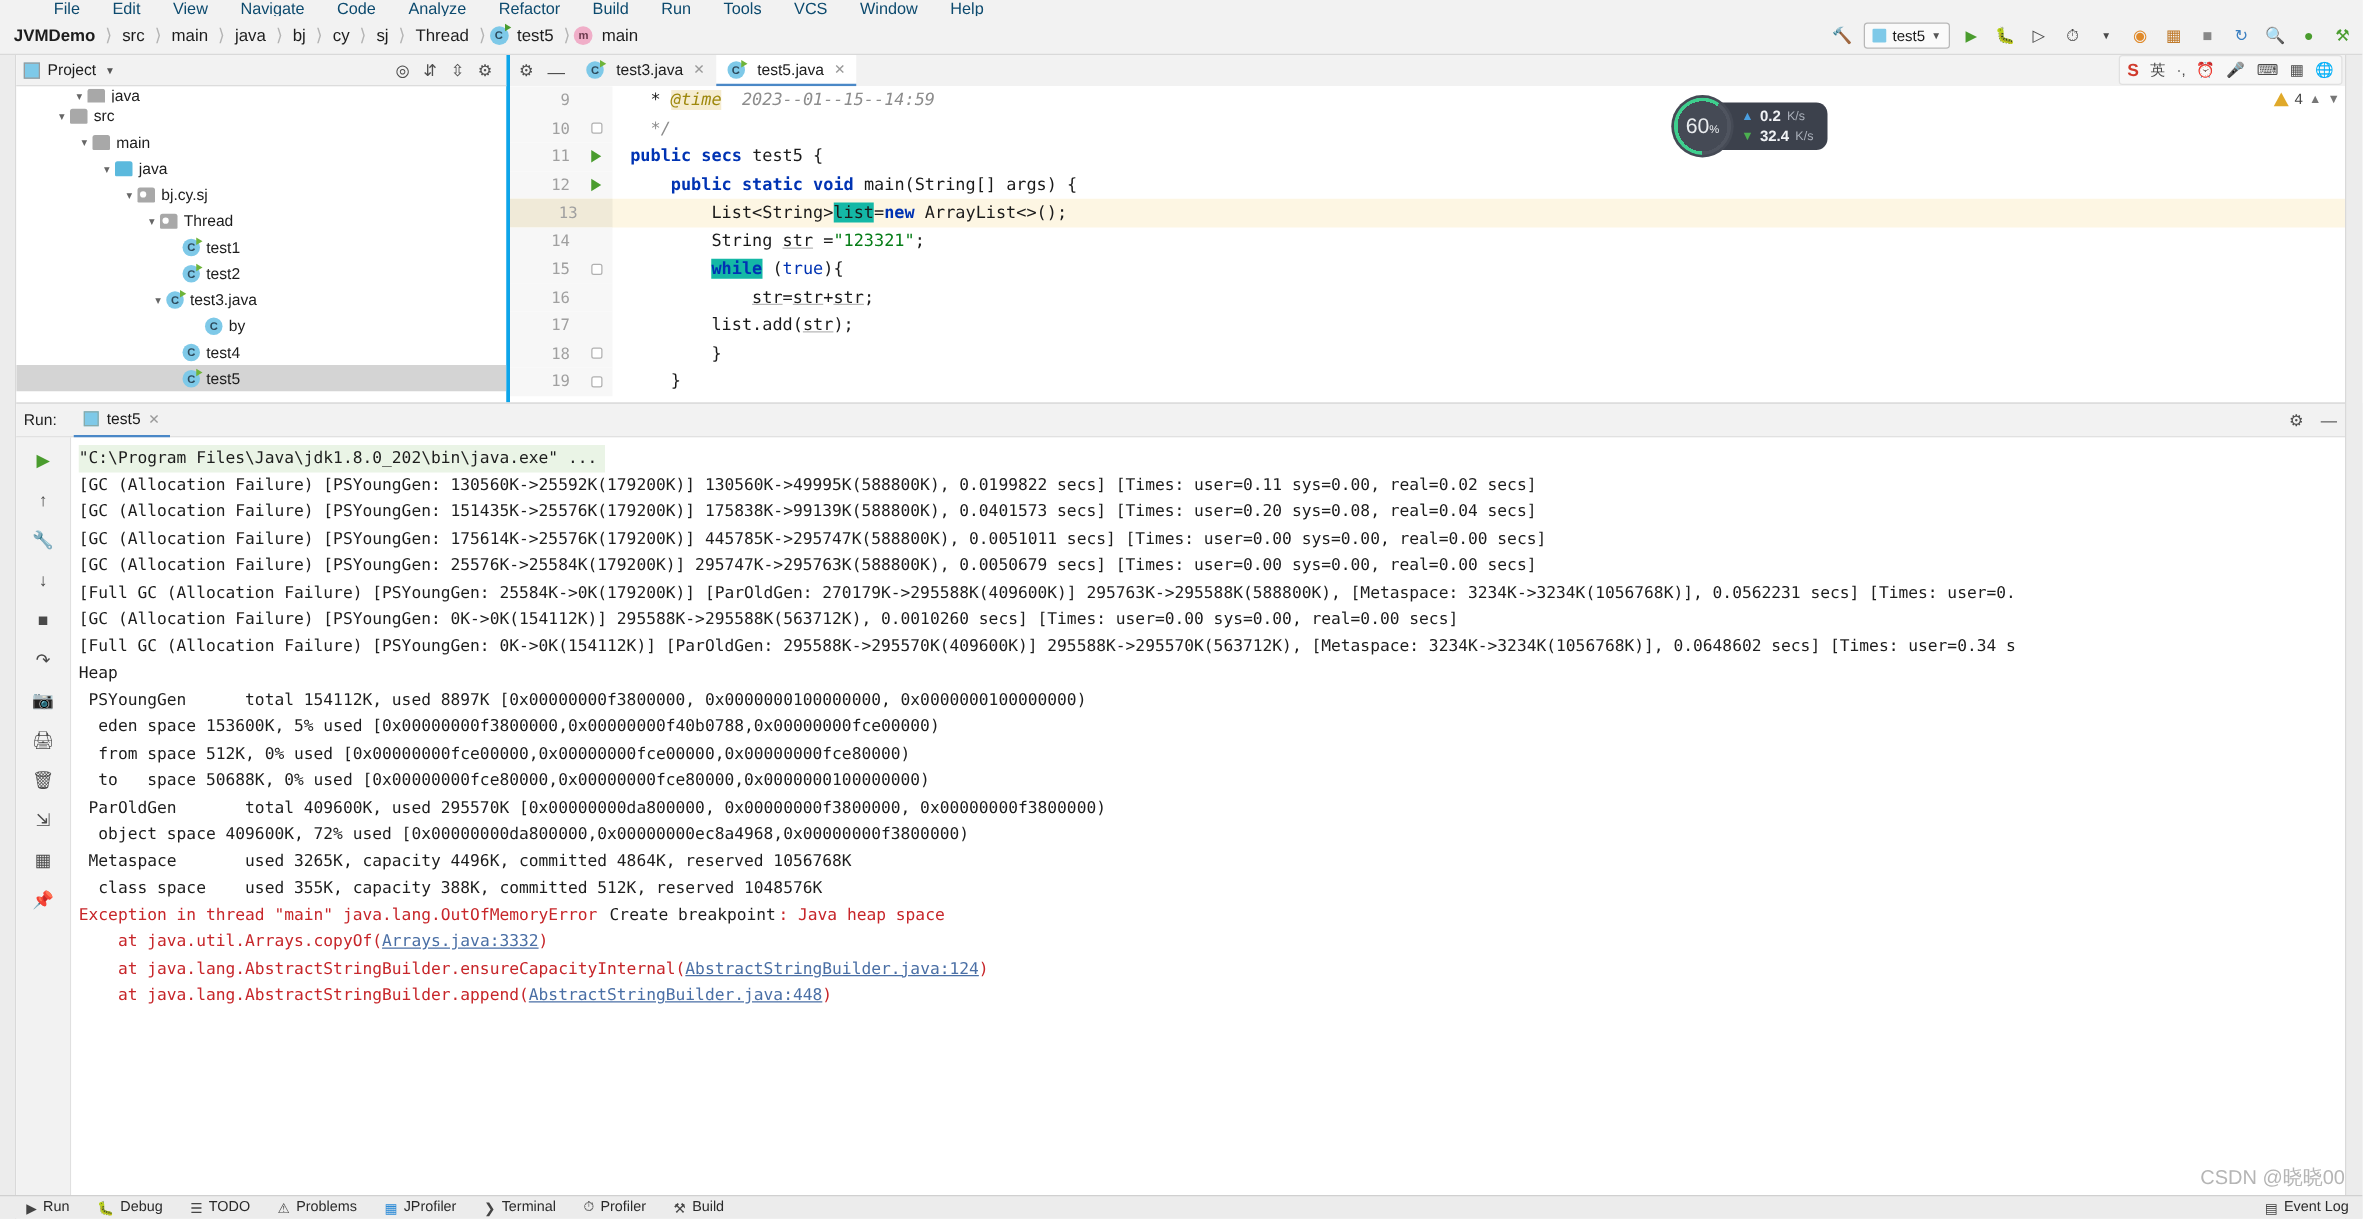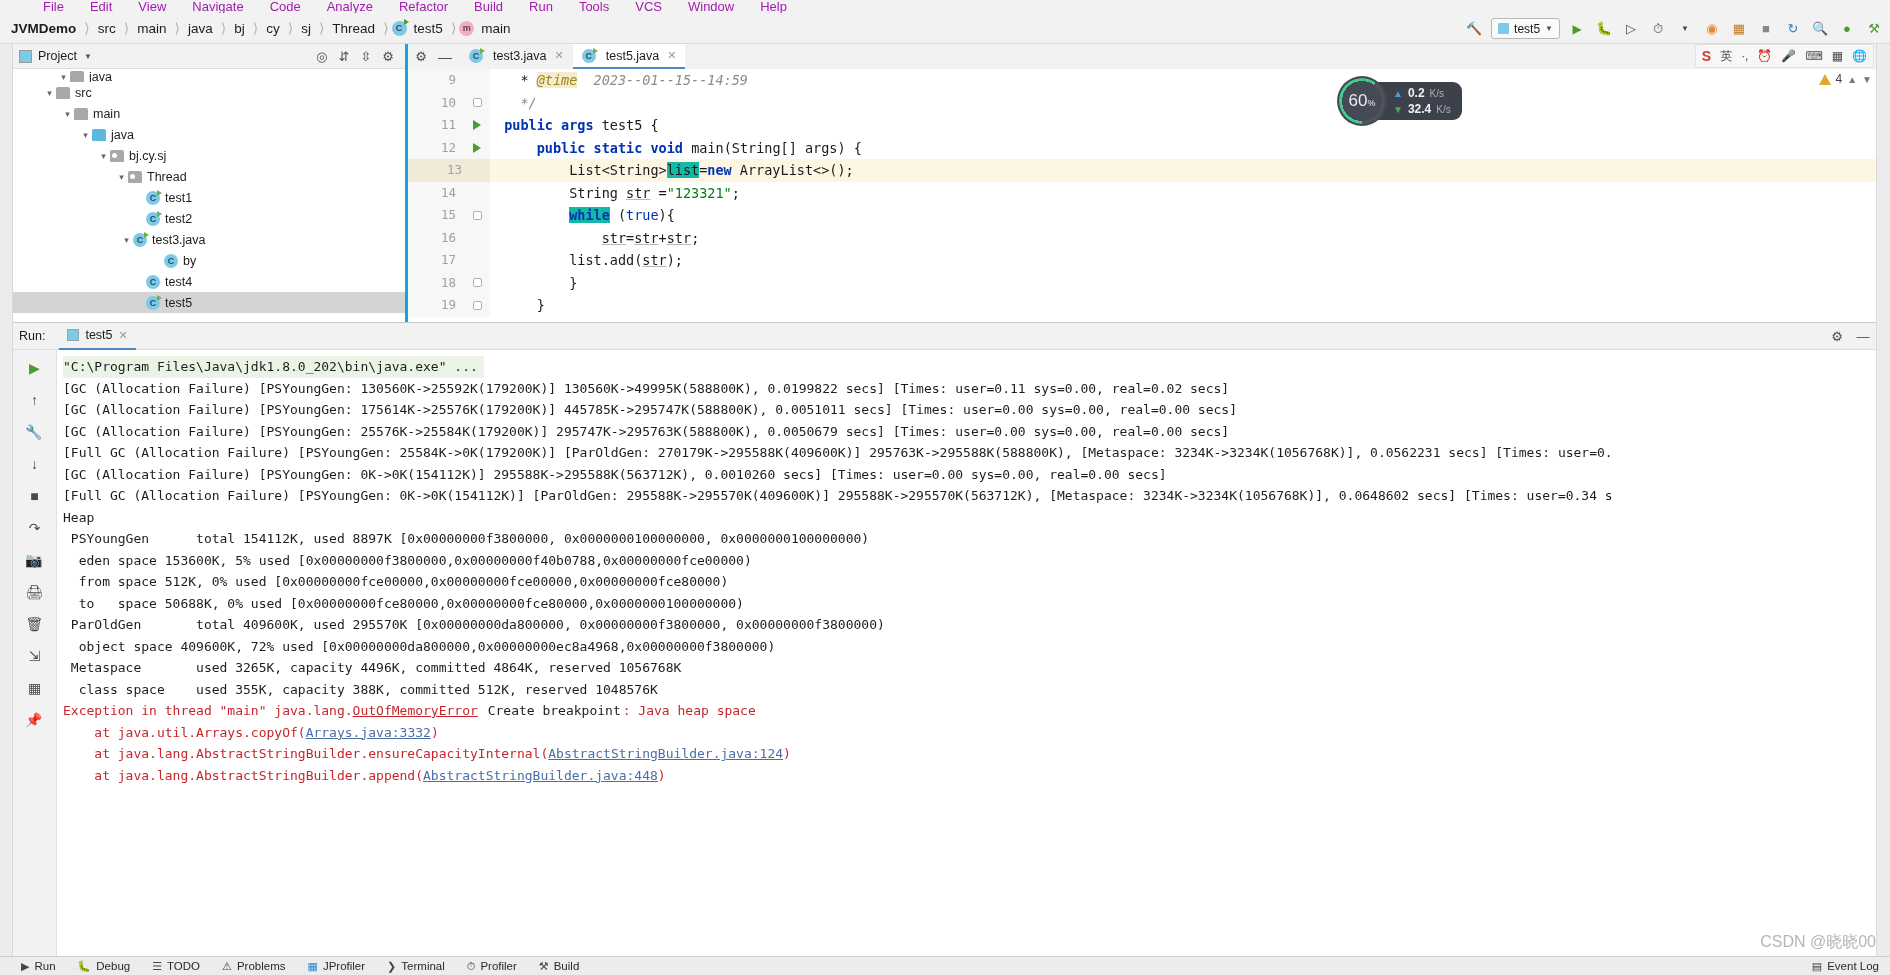--- a/index.html
+++ b/index.html
@@ -14,21 +14,21 @@
   }
   #app { position: relative; width: 1890px; height: 975px; }
 
   
   .menubar {
     position: absolute; top: 0; left: 0; width: 1890px; height: 13px;
     background: #f2f2f2; overflow: hidden;
     display: flex; align-items: flex-end; gap: 0px; padding-left: 30px;
   }
   .menubar .mi {
-    font-size: 13px; color: #a21caf; padding: 0 13px; line-height: 13px;
+    font-size: 13px; color: #0c4a6e; padding: 0 13px; line-height: 13px;
     white-space: nowrap;
   }
 
   
   .navbar {
     position: absolute; top: 13px; left: 0; width: 1890px; height: 31px;
     background: #f2f2f2; border-bottom: 1px solid #d9d9d9;
     display: flex; align-items: center; padding-left: 4px;
   }
   .crumb { display: flex; align-items: center; height: 31px; padding: 0 2px; }
@@ -298,21 +298,21 @@
   .console {
     position: absolute; top: 0; left: 44px; right: 0; height: 607px;
     overflow: hidden; background: #ffffff;
     font-family: "DejaVu Sans Mono", monospace; font-size: 13px;
     padding: 6px 0 0 6px;
   }
   .cl { height: 21.5px; line-height: 21.5px; white-space: pre; color: #1d1d1d; }
   .cl.cmdline { background: #eaf4e6; display: inline-block; padding-right: 6px; color: #1d1d1d; }
   .cl.err { color: #c7262a; }
   .cl .lnk { color: #4a6fa5; text-decoration: underline; }
-  .cl .errlnk { color: #c7262a; text-decoration: underline; }
+  .cl .errlnk { color: #c7262a; }
   .cl .bp {
     color: #1d1d1d; background: #ffffff;
     border: 0; padding: 0 2px;
   }
 
   
   .statusbar {
     position: absolute; bottom: 0; left: 0; width: 1890px; height: 19px;
     background: #ececec; border-top: 1px solid #d0d0d0;
     display: flex; align-items: center; gap: 0; padding-left: 10px;
@@ -548,21 +548,21 @@
           <div class="mkr">
             <span class="fold"></span>
           </div>
           <div class="ctext">   <span class="cmt">*/</span></div>
         </div>
         <div class="crow">
           <div class="gut">11</div>
           <div class="mkr">
             <span class="play"></span>
           </div>
-          <div class="ctext"> <span class="kw">public</span> <span class="kw">args</span> test5 {</div>
+          <div class="ctext"> <span class="kw">public</span> <span class="kw">secs</span> test5 {</div>
         </div>
         <div class="crow">
           <div class="gut">12</div>
           <div class="mkr">
             <span class="play"></span>
           </div>
           <div class="ctext">     <span class="kw">public</span> <span class="kw">static</span> <span class="kw">void</span> main(String[] args) {</div>
         </div>
         <div class="crow hl">
           <div class="gut">13</div>
@@ -679,20 +679,21 @@
         <span class="sbtn">📷</span>
         <span class="sbtn">🖨</span>
         <span class="sbtn">🗑</span>
         <span class="sbtn">⇲</span>
         <span class="sbtn">▦</span>
         <span class="sbtn">📌</span>
       </div>
       <div class="console" id="console-lines">
           <div class="cl"><span class="cl cmdline">"C:\Program Files\Java\jdk1.8.0_202\bin\java.exe" ...</span></div>
           <div class="cl">[GC (Allocation Failure) [PSYoungGen: 130560K-&gt;25592K(179200K)] 130560K-&gt;49995K(588800K), 0.0199822 secs] [Times: user=0.11 sys=0.00, real=0.02 secs]</div>
+          <div class="cl">[GC (Allocation Failure) [PSYoungGen: 151435K-&gt;25576K(179200K)] 175838K-&gt;99139K(588800K), 0.0401573 secs] [Times: user=0.20 sys=0.08, real=0.04 secs]</div>
           <div class="cl">[GC (Allocation Failure) [PSYoungGen: 175614K-&gt;25576K(179200K)] 445785K-&gt;295747K(588800K), 0.0051011 secs] [Times: user=0.00 sys=0.00, real=0.00 secs]</div>
           <div class="cl">[GC (Allocation Failure) [PSYoungGen: 25576K-&gt;25584K(179200K)] 295747K-&gt;295763K(588800K), 0.0050679 secs] [Times: user=0.00 sys=0.00, real=0.00 secs]</div>
           <div class="cl">[Full GC (Allocation Failure) [PSYoungGen: 25584K-&gt;0K(179200K)] [ParOldGen: 270179K-&gt;295588K(409600K)] 295763K-&gt;295588K(588800K), [Metaspace: 3234K-&gt;3234K(1056768K)], 0.0562231 secs] [Times: user=0.</div>
           <div class="cl">[GC (Allocation Failure) [PSYoungGen: 0K-&gt;0K(154112K)] 295588K-&gt;295588K(563712K), 0.0010260 secs] [Times: user=0.00 sys=0.00, real=0.00 secs]</div>
           <div class="cl">[Full GC (Allocation Failure) [PSYoungGen: 0K-&gt;0K(154112K)] [ParOldGen: 295588K-&gt;295570K(409600K)] 295588K-&gt;295570K(563712K), [Metaspace: 3234K-&gt;3234K(1056768K)], 0.0648602 secs] [Times: user=0.34 s</div>
           <div class="cl">Heap</div>
           <div class="cl"> PSYoungGen      total 154112K, used 8897K [0x00000000f3800000, 0x0000000100000000, 0x0000000100000000)</div>
           <div class="cl">  eden space 153600K, 5% used [0x00000000f3800000,0x00000000f40b0788,0x00000000fce00000)</div>
           <div class="cl">  from space 512K, 0% used [0x00000000fce00000,0x00000000fce00000,0x00000000fce80000)</div>
           <div class="cl">  to   space 50688K, 0% used [0x00000000fce80000,0x00000000fce80000,0x0000000100000000)</div>

